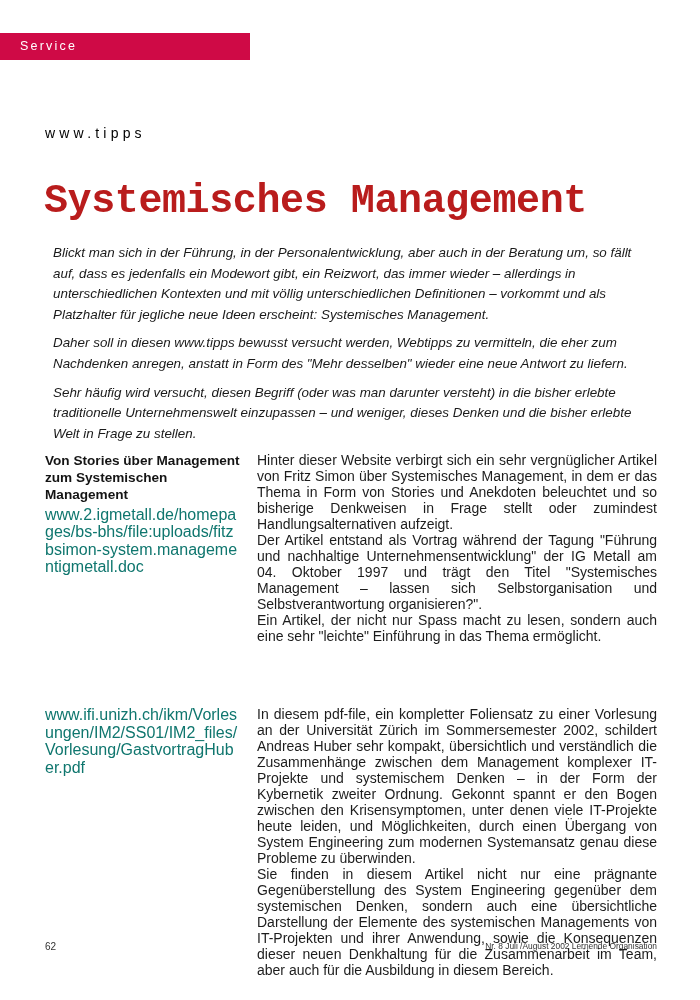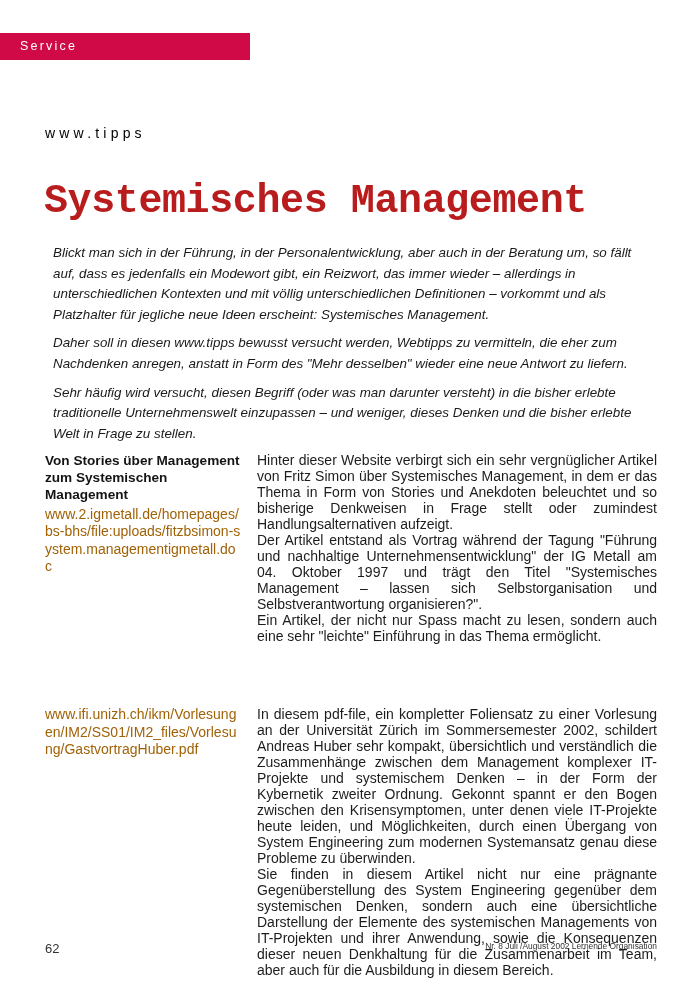--- a/index.html
+++ b/index.html
@@ -92,23 +92,23 @@
     width: 196px;
   }
   .entry-heading {
     font-size: 13.6px;
     line-height: 17.2px;
     font-weight: 700;
     color: #141414;
     margin: 0 0 2px 0;
   }
   .entry-url {
-    font-size: 14px;
+    font-size: 16px;
     line-height: 17.6px;
-    color: #a16207;
+    color: #0f766e;
     margin: 0;
     word-break: break-all;
   }
 
   .entry-right {
     position: absolute;
     left: 257px;
     top: 0;
     width: 400px;
     font-size: 14px;
@@ -125,21 +125,21 @@
     position: absolute;
     left: 0;
     top: 941px;
     width: 700px;
     height: 16px;
   }
   .footer-page {
     position: absolute;
     left: 45px;
     top: 0;
-    font-size: 13px;
+    font-size: 10px;
     color: #333333;
   }
   .footer-issue {
     position: absolute;
     right: 43px;
     top: 0;
     font-size: 8.4px;
     color: #333333;
     white-space: nowrap;
   }

